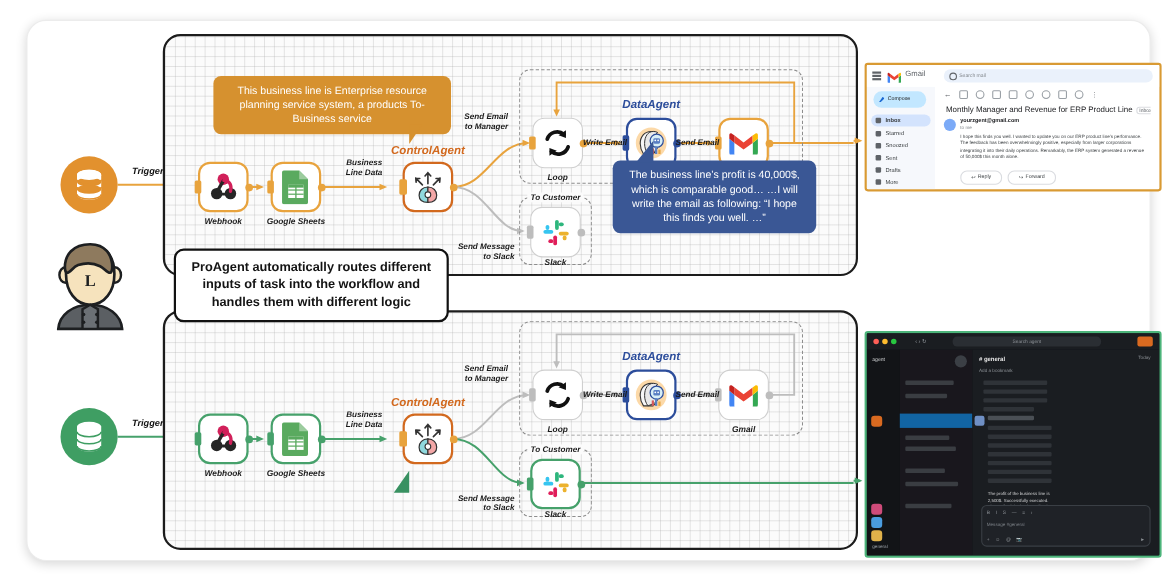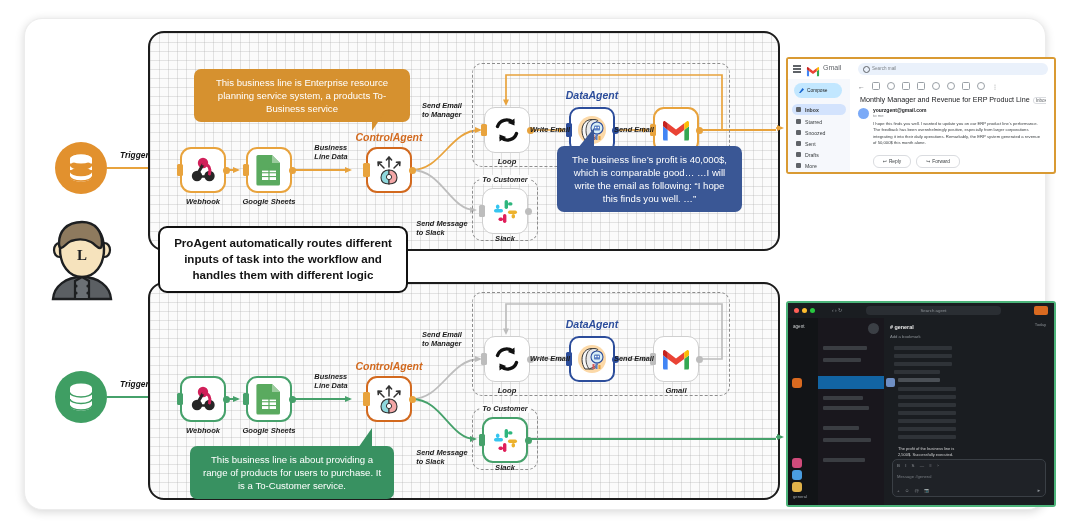--- a/index.html
+++ b/index.html
@@ -32,21 +32,21 @@
   .node svg{display:block;}
 
   .nlabel{position:absolute;font-style:italic;font-weight:700;font-size:7.6px;color:#1a1a1a;
     text-align:center;white-space:nowrap;transform:translateX(-50%);}
   .agentlabel{position:absolute;font-style:italic;font-weight:700;font-size:10.5px;
     white-space:nowrap;transform:translateX(-50%);}
   .agentlabel.blue{color:#2c4d9b;text-align:center;}
   .agentlabel.orange{color:#d2691e;}
 
   .edgelabel{position:absolute;font-style:italic;font-weight:700;font-size:7.4px;color:#1a1a1a;
-    line-height:1.22;text-align:left;white-space:nowrap;transform:translateX(-50%);}
+    line-height:1.22;text-align:right;white-space:nowrap;transform:translateX(-50%);}
 
   
   .dgroup{position:absolute;border:1.4px dashed #8d8d8d;border-radius:10px;box-sizing:border-box;}
   .dgroup-label{position:absolute;font-style:italic;font-weight:700;font-size:7.4px;color:#1a1a1a;
     background:#fbfbfb;padding:0 3px;transform:translateX(-50%);white-space:nowrap;}
 
   
   .port{position:absolute;border-radius:1.5px;}
   .port.o{background:#e8a33d;}
   .port.g{background:#46a16b;}
@@ -461,21 +461,20 @@
   </div>
 
   <div class="callout orange" style="left:194px;top:69px;width:216px;">This business line is Enterprise resource planning service system, a products To-Business service</div>
   <div class="tail" style="left:372px;top:113px;border-left:12px solid #d6912f;border-bottom:18px solid transparent;border-top:0;"></div>
 
   <div class="callout blue" style="left:557px;top:146px;width:185px;">The business line’s profit is 40,000$, which is comparable good… …I will write the email as following: “I hope this finds you well. …”</div>
   <div class="tail" style="left:578px;top:128px;border-right:16px solid #3a5795;border-top:20px solid transparent;border-bottom:0;"></div>
 
   <div class="callout black" style="left:158px;top:226px;width:250px;">ProAgent automatically routes different inputs of task into the workflow and handles them with different logic</div>
 
-  <div class="callout green" style="left:190px;top:446px;width:204px;">This business line is about providing a range of products for users to purchase. It is a To-Customer service.</div>
   <div class="tail" style="left:358px;top:428px;border-right:14px solid #389161;border-top:20px solid transparent;border-bottom:0;"></div>
 
   <svg class="wires" width="1066" height="524">
     <path d="M776 128 L782 128" stroke="#e8a33d" stroke-width="1.8" fill="none"></path>
     <polygon points="784,128 777,125 777,131" fill="#e8a33d"></polygon>
     <path d="M776 437 L782 437" stroke="#46a16b" stroke-width="1.8" fill="none"></path>
     <polygon points="784,437 777,434 777,440" fill="#46a16b"></polygon>
   </svg>
 
   <div class="shot" id="gmail-shot">

